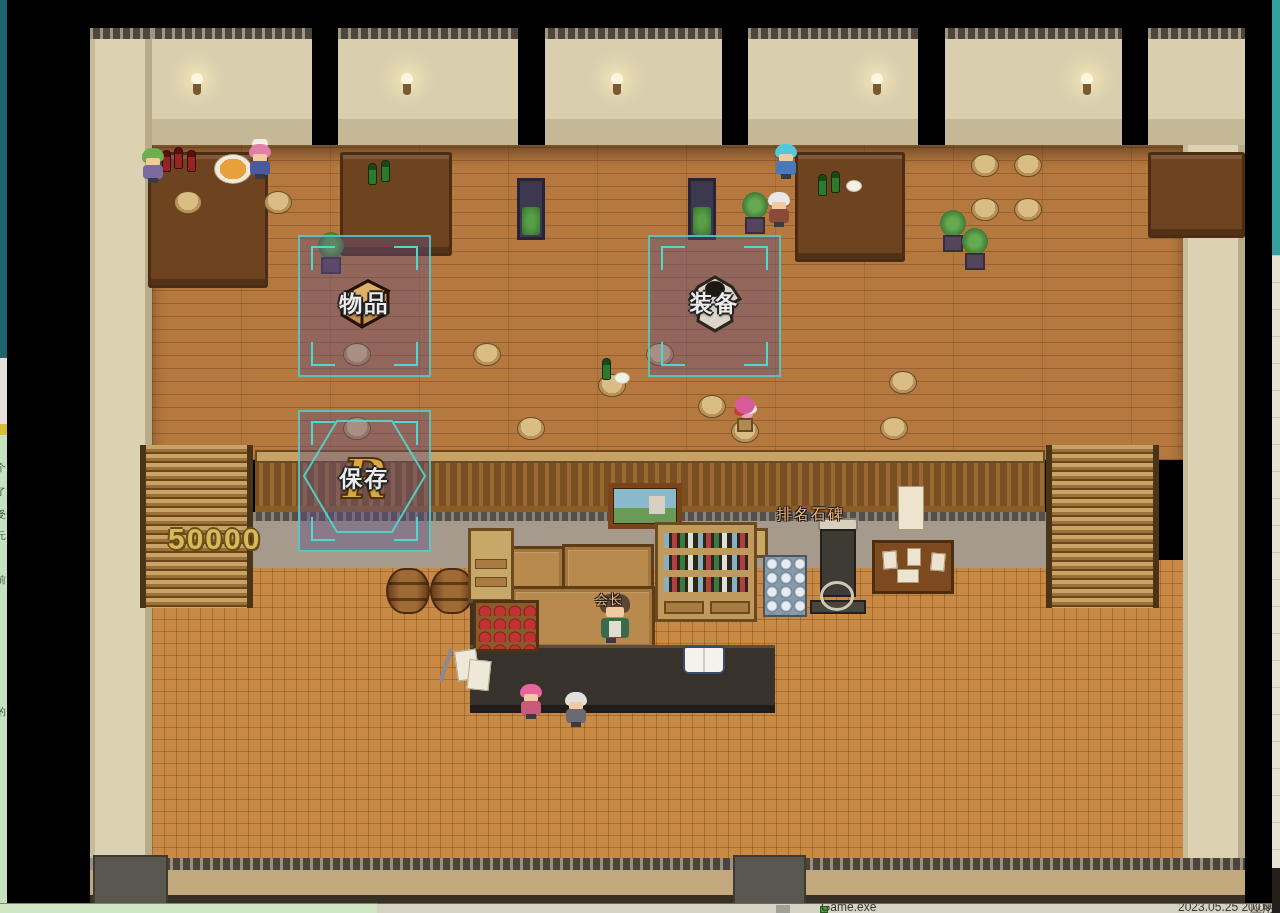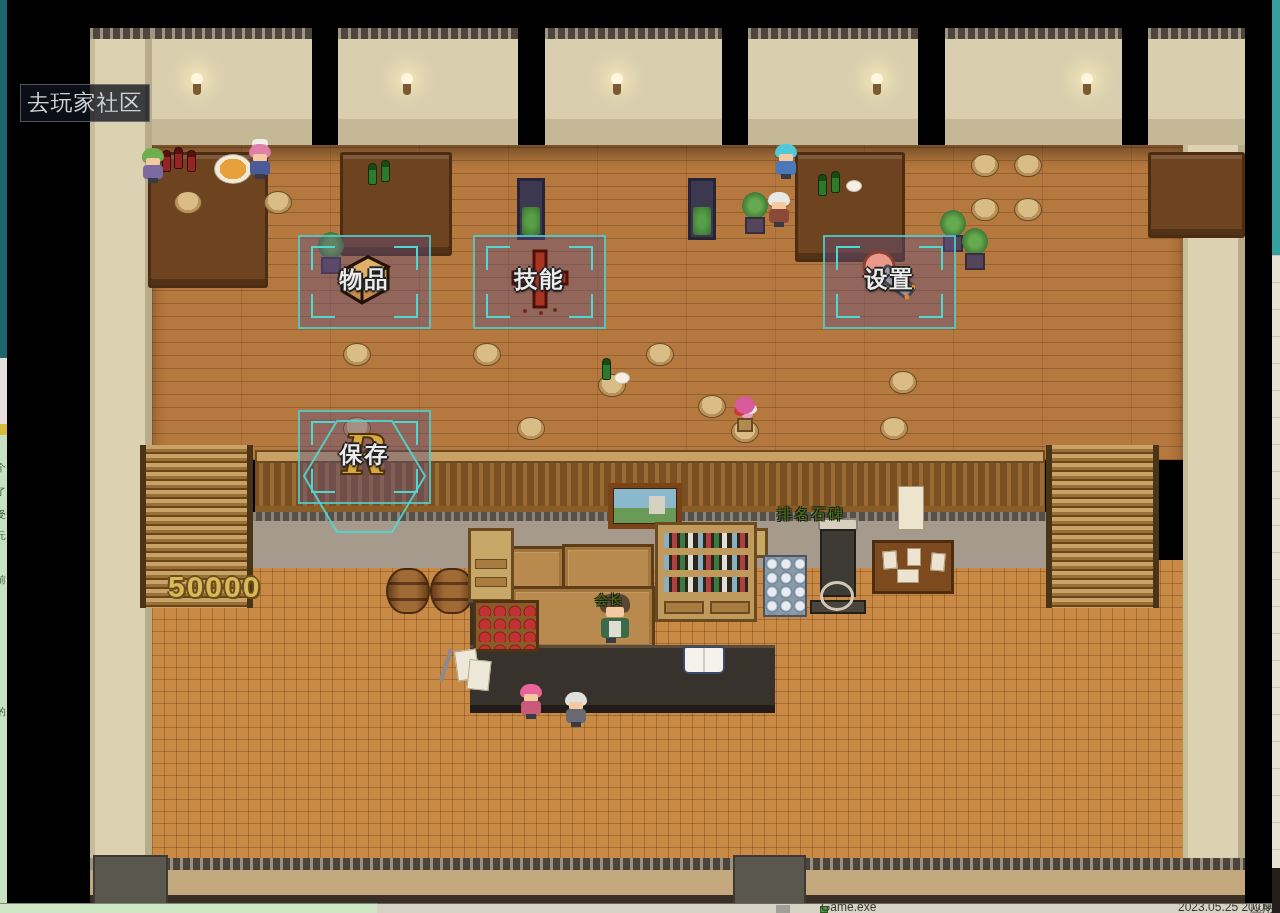--- a/index.html
+++ b/index.html
@@ -145,32 +145,32 @@
   .c-white .hair{background:#e8e8e6}   .c-white .body{background:#8a4a3a}
   .c-smallpink .hair{background:#e8649a}.c-smallpink .body{background:#c85a7a}
   .c-smallwhite .hair{background:#e0e0dc}.c-smallwhite .body{background:#6a6a72}
   #npc-leader { width:34px; height:50px; }
   #npc-leader .hair{background:#5a4632;height:18px;border-radius:10px 10px 6px 6px}
   #npc-leader .face{top:13px;left:8px;width:18px;height:10px}
   #npc-leader .body{top:24px;width:28px;height:20px;background:#3a6a4a}
   #npc-leader .apron{position:absolute;top:27px;left:11px;width:12px;height:16px;background:#e0ded2}
 
   
-  .glabel { position:absolute; color:#4d7c0f; z-index:10; white-space:nowrap;
+  .glabel { position:absolute; color:#fdba74; z-index:10; white-space:nowrap;
     text-shadow:-1px -1px 0 #1a1a1a,1px -1px 0 #1a1a1a,-1px 1px 0 #1a1a1a,1px 1px 0 #1a1a1a; }
   #gold { left:78px; top:494px; font-size:30px; font-weight:bold; color:#d9b95c; letter-spacing:2px;
-    text-shadow:-2px 0 0 #6a5018,2px 0 0 #6a5018,0 -2px 0 #6a5018,0 2px 0 #6a5018,2px 2px 0 #6a5018;margin-top:48px; }
+    text-shadow:-2px 0 0 #6a5018,2px 0 0 #6a5018,0 -2px 0 #6a5018,0 2px 0 #6a5018,2px 2px 0 #6a5018; }
   #monu-label { left:687px; top:477px; font-size:15px; letter-spacing:2px; }
   #npc-label  { left:505px; top:563px; font-size:13px; letter-spacing:1px; }
 
   
   #community-btn { position:absolute; left:20px; top:84px; width:130px; height:38px; z-index:40;
     background:rgba(15,18,28,.78); border:1px solid rgba(160,170,180,.45);
     color:#cfd2d6; font-size:22px; letter-spacing:1px; text-align:center; line-height:36px; cursor:pointer; }
-  .menu-btn { position:absolute; width:133px; height:94px; z-index:30; cursor:pointer;
+  .menu-btn { position:absolute; width:133px; height:142px; z-index:30; cursor:pointer;
     background:rgba(98,78,130,.42); border:2px solid rgba(79,216,207,.8); }
   .cb { position:absolute; width:24px; height:24px; border:0 solid #4fd8cf; }
   .cb-tl { top:9px; left:11px; border-top-width:2px; border-left-width:2px; }
   .cb-tr { top:9px; right:11px; border-top-width:2px; border-right-width:2px; }
   .cb-bl { bottom:9px; left:11px; border-bottom-width:2px; border-left-width:2px; }
   .cb-br { bottom:9px; right:11px; border-bottom-width:2px; border-right-width:2px; }
   .menu-icon { position:absolute; left:50%; top:50%; transform:translate(-50%,-53%); }
   .menu-label { position:absolute; left:0; width:100%; top:50%; transform:translateY(-58%); text-align:center;
     font-size:23px; font-weight:bold; color:#ececec; letter-spacing:2px;
     text-shadow:-2px 0 0 #222,2px 0 0 #222,0 -2px 0 #222,0 2px 0 #222,1px 1px 0 #222,0 2px 3px rgba(0,0,0,.6); }
@@ -433,64 +433,47 @@
             <div class="legs"></div>
           </div>
 
         <div class="glabel" id="gold">50000</div>
         <div class="glabel" id="monu-label">排名石碑</div>
         <div class="glabel" id="npc-label">会长</div>
       </div>
     </div>
   </div>
 
-  <div id="community-btn">去玩家社区</div>
 
   <div class="menu-btn" id="mb-items">
     <div class="cb cb-tl"></div>
       <div class="cb cb-tr"></div>
     <div class="cb cb-bl"></div>
       <div class="cb cb-br"></div>
     <svg class="menu-icon" width="70" height="70" viewBox="0 0 70 70">
       <polygon points="12,26 38,12 58,22 58,44 32,58 12,46" fill="#c89050" stroke="#241204" stroke-width="3"></polygon>
       <polygon points="12,26 38,12 58,22 32,36" fill="#e0b068" stroke="#241204" stroke-width="3"></polygon>
       <line x1="32" y1="36" x2="32" y2="58" stroke="#241204" stroke-width="3"></line>
     </svg>
     <div class="menu-label">物品</div>
   </div>
 
-  <div class="menu-btn" id="mb-skills">
+
+  <div class="menu-btn" id="mb-equip">
     <div class="cb cb-tl"></div>
       <div class="cb cb-tr"></div>
     <div class="cb cb-bl"></div>
       <div class="cb cb-br"></div>
     <svg class="menu-icon" width="70" height="70" viewBox="0 0 70 70">
-      <path d="M29 6 h12 v21 h21 v12 h-21 v23 h-12 v-23 h-21 v-12 h21 z" fill="#a83424" stroke="#501008" stroke-width="3"></path>
-      <circle cx="20" cy="66" r="2" fill="#6a2a1a"></circle>
-        <circle cx="36" cy="68" r="2" fill="#6a2a1a"></circle>
-        <circle cx="50" cy="65" r="2" fill="#6a2a1a"></circle>
+      <path d="M18 18 L35 8 L52 18 L60 30 L50 36 L52 52 L35 62 L18 52 L20 36 L10 30 Z" fill="#ddd5c9" stroke="#2c2620" stroke-width="3"></path>
+      <ellipse cx="35" cy="20" rx="10" ry="8" fill="#1c1813"></ellipse>
     </svg>
-    <div class="menu-label">技能</div>
-  </div>
-
-
-  <div class="menu-btn" id="mb-settings">
-    <div class="cb cb-tl"></div>
-      <div class="cb cb-tr"></div>
-    <div class="cb cb-bl"></div>
-      <div class="cb cb-br"></div>
-    <svg class="menu-icon" width="70" height="70" viewBox="0 0 70 70">
-      <circle cx="24" cy="22" r="15" fill="#eb9a8a" stroke="#8a4030" stroke-width="3"></circle>
-      <rect x="24" y="28" width="36" height="15" rx="3" transform="rotate(38 40 36)" fill="#9a9aa4" stroke="#46464e" stroke-width="3"></rect>
-      <circle cx="52" cy="52" r="2.5" fill="#e08828"></circle>
-        <circle cx="41" cy="43" r="2.5" fill="#e08828"></circle>
-        <circle cx="58" cy="42" r="2.5" fill="#e08828"></circle>
-    </svg>
-    <div class="menu-label">设置</div>
-  </div>
+    <div class="menu-label">装备</div>
+  </div>
+
 
   <div class="menu-btn" id="mb-save">
     <svg class="hex" width="129" height="129" viewBox="0 0 129 129">
       <polygon points="37,9 92,9 125,64 92,120 37,120 4,64" fill="none" stroke="#4fd8cf" stroke-width="2" opacity="0.9"></polygon>
     </svg>
     <div class="cb cb-tl"></div>
       <div class="cb cb-tr"></div>
     <div class="cb cb-bl"></div>
       <div class="cb cb-br"></div>
     <svg class="menu-icon" width="70" height="70" viewBox="0 0 70 70">

